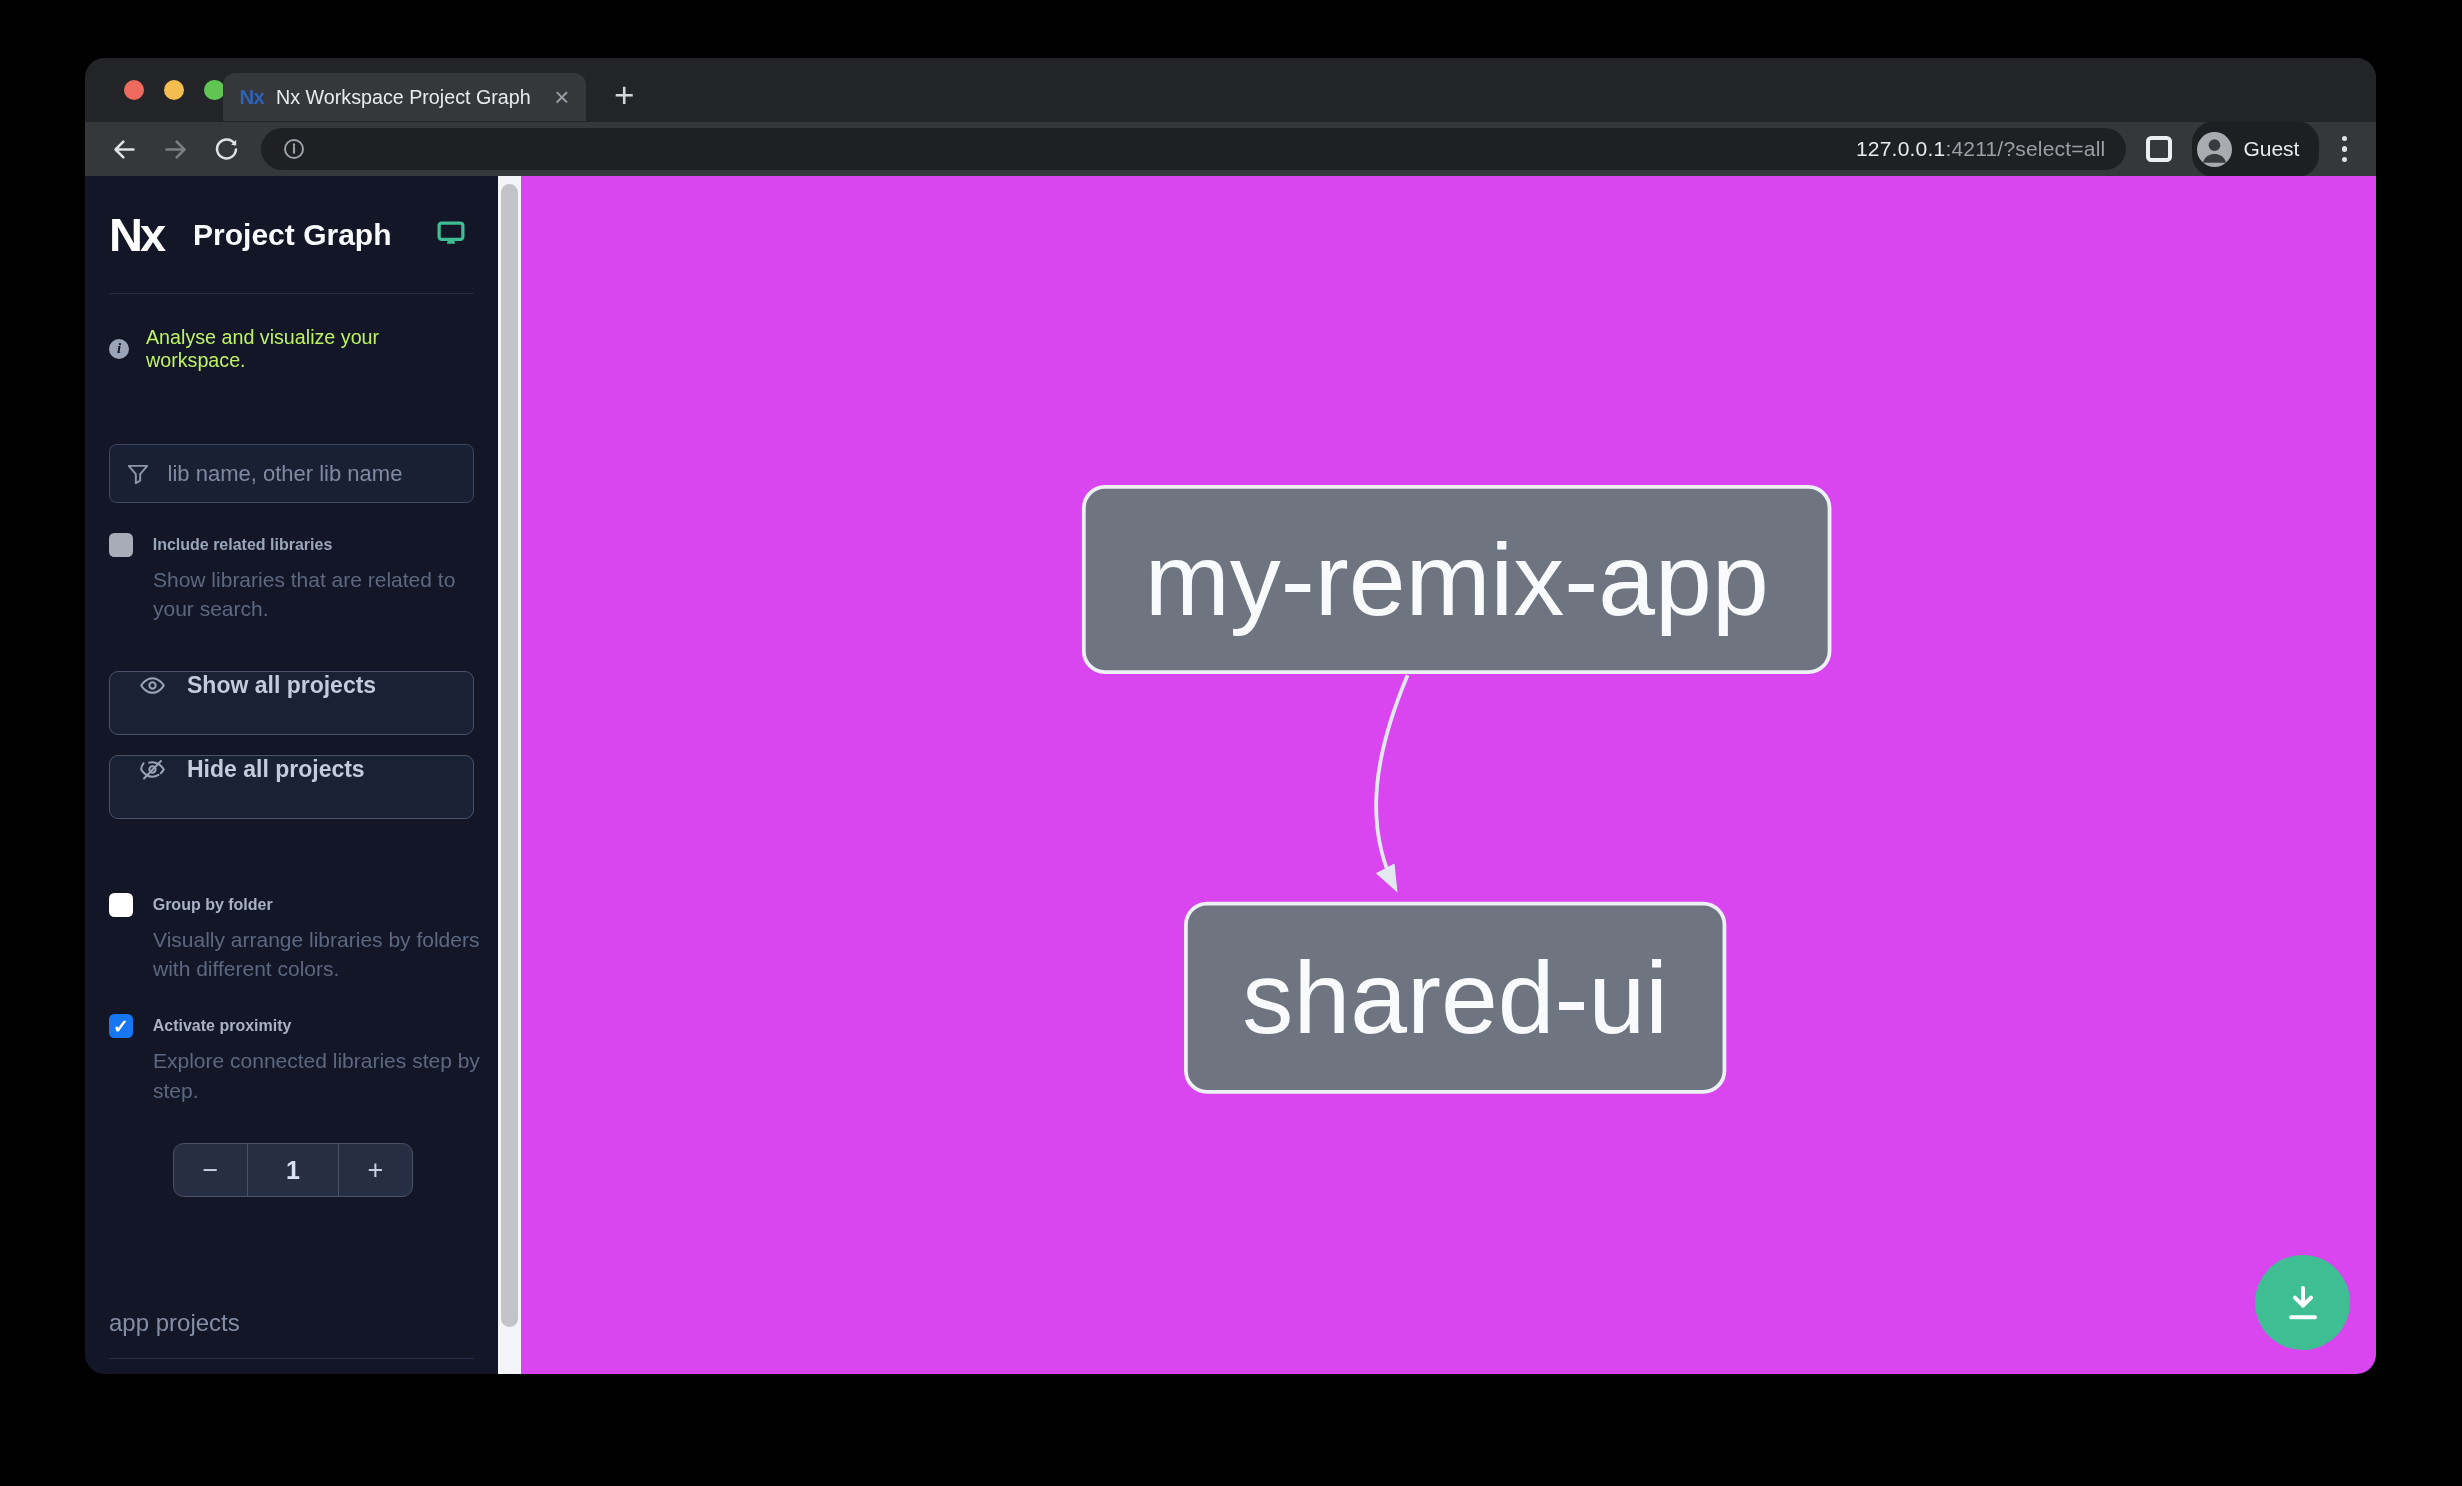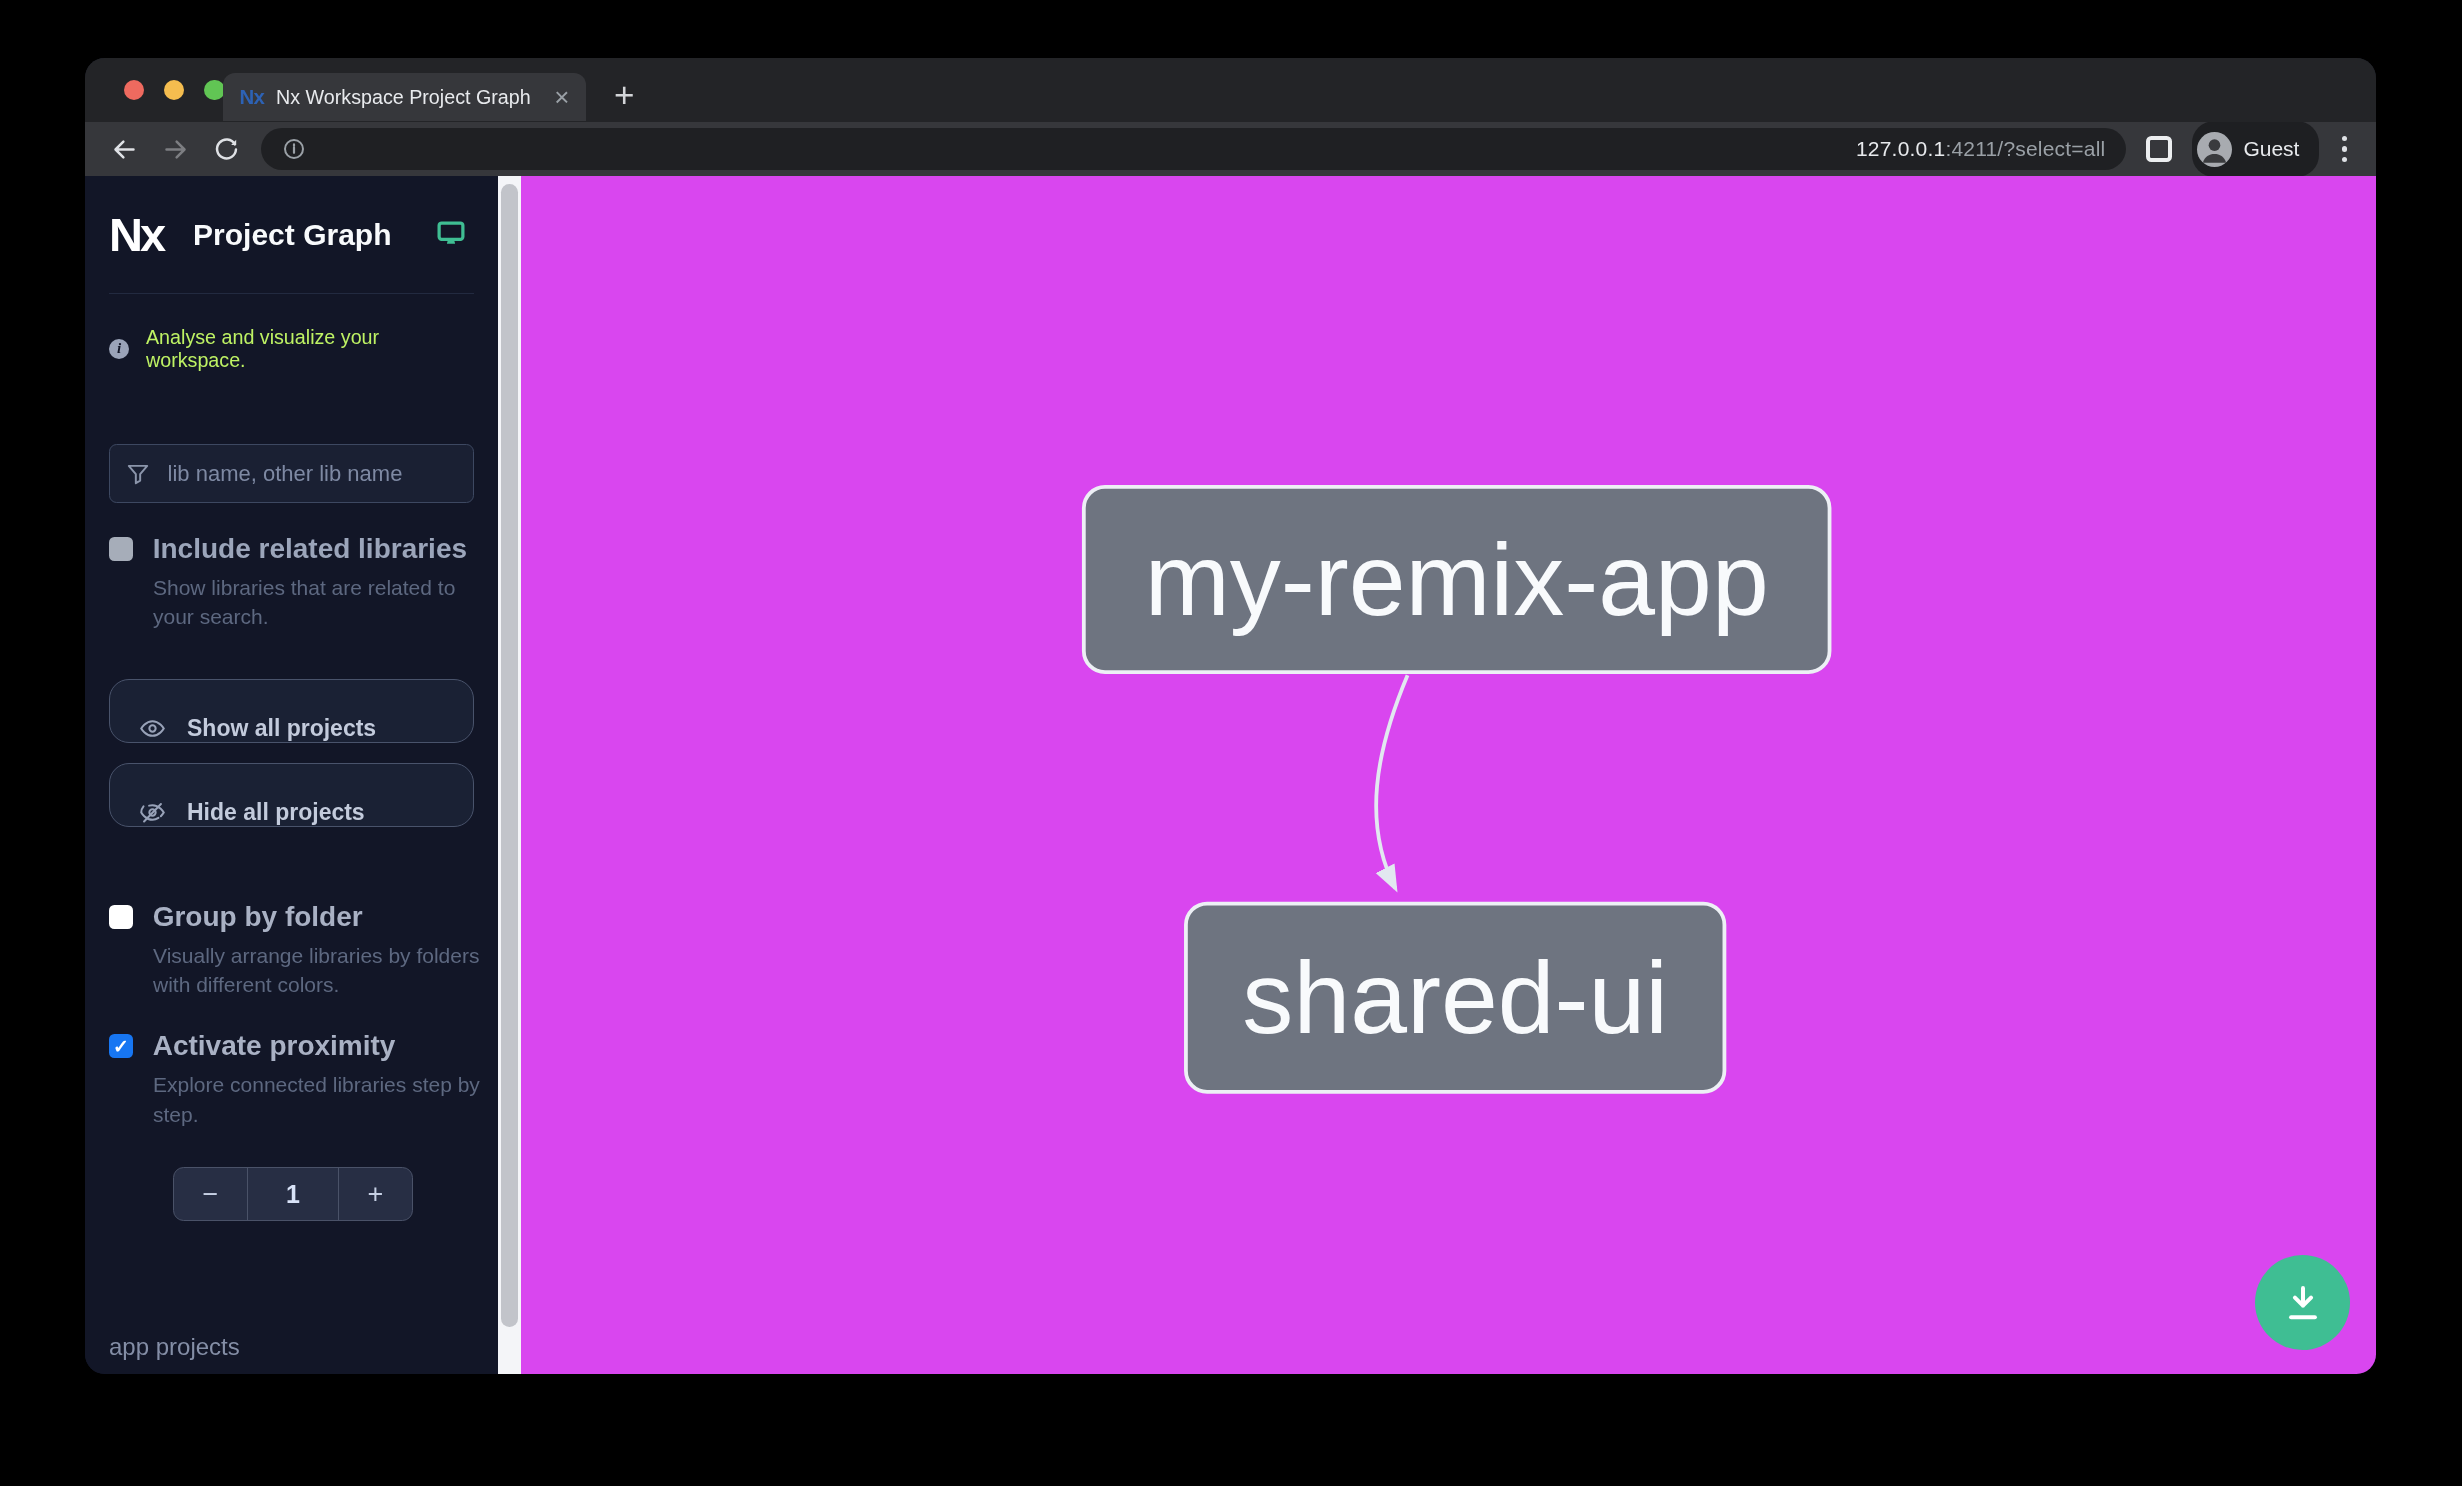--- a/index.html
+++ b/index.html
@@ -58,30 +58,30 @@
   .searchbox input { flex: 1; background: transparent; border: none; outline: none;
     font-size: 22px; color: #cbd5e1; font-family: "Liberation Sans", sans-serif; }
   .searchbox input::placeholder { color: #7e89a3; }
 
   .check-row { display: flex; align-items: center; gap: 19.7px; }
   .checkbox { width: 24px; height: 24px; border-radius: 5.3px; flex: none; }
   .checkbox.gray { background: #a6adb9; }
   .checkbox.white { background: #ffffff; }
   .checkbox.blue { background: #1776f2; color: #fff; font-size: 19px; font-weight: 700;
     display: flex; align-items: center; justify-content: center; }
-  .check-label { font-size: 28px; font-weight: 700; color: #9ba5ba; }
+  .check-label { font-size: 16px; font-weight: 700; color: #9ba5ba; }
   .check-label.bright { color: #a9b1c4; }
   .check-desc { margin-left: 44px; margin-top: 7.6px; width: 334px; font-size: 21px;
     line-height: 1.42; color: #5d6880; }
   .m-include { margin-top: 30px; }
   .m-group { margin-top: 74px; }
   .m-prox { margin-top: 30px; }
 
-  .sb-btn { margin-top: 0; width: 100%; height: 64px; border: 0.8px solid #49536b; border-radius: 20px;
-    background: #1a2134; display: flex; align-items: flex-end; padding: 0 29px; gap: 21px; cursor: pointer; }
+  .sb-btn { margin-top: 0; width: 100%; height: 64px; border: 0.8px solid #49536b; border-radius: 9px;
+    background: #1a2134; display: flex; align-items: flex-start; padding: 0 29px; gap: 21px; cursor: pointer; }
   .sb-btn + .sb-btn { margin-top: 19.7px; }
   .btns { margin-top: 47px; }
   .sb-btn span { font-size: 23px; font-weight: 700; color: #c3cbdc; }
 
   .stepper { margin-top: 38px; margin-left: 64px; width: 240px; height: 54px;
     border: 0.8px solid #4a5268; border-radius: 10.6px; background: #272e44; display: flex; overflow: hidden; }
   .step-btn { width: 73px; display: flex; align-items: center; justify-content: center;
     font-size: 27px; color: #c6d0e4; }
   .step-val { flex: 1; display: flex; align-items: center; justify-content: center;
     font-size: 25px; font-weight: 700; color: #d9e3f8; border-left: 0.8px solid #4a5268; border-right: 0.8px solid #4a5268; }

